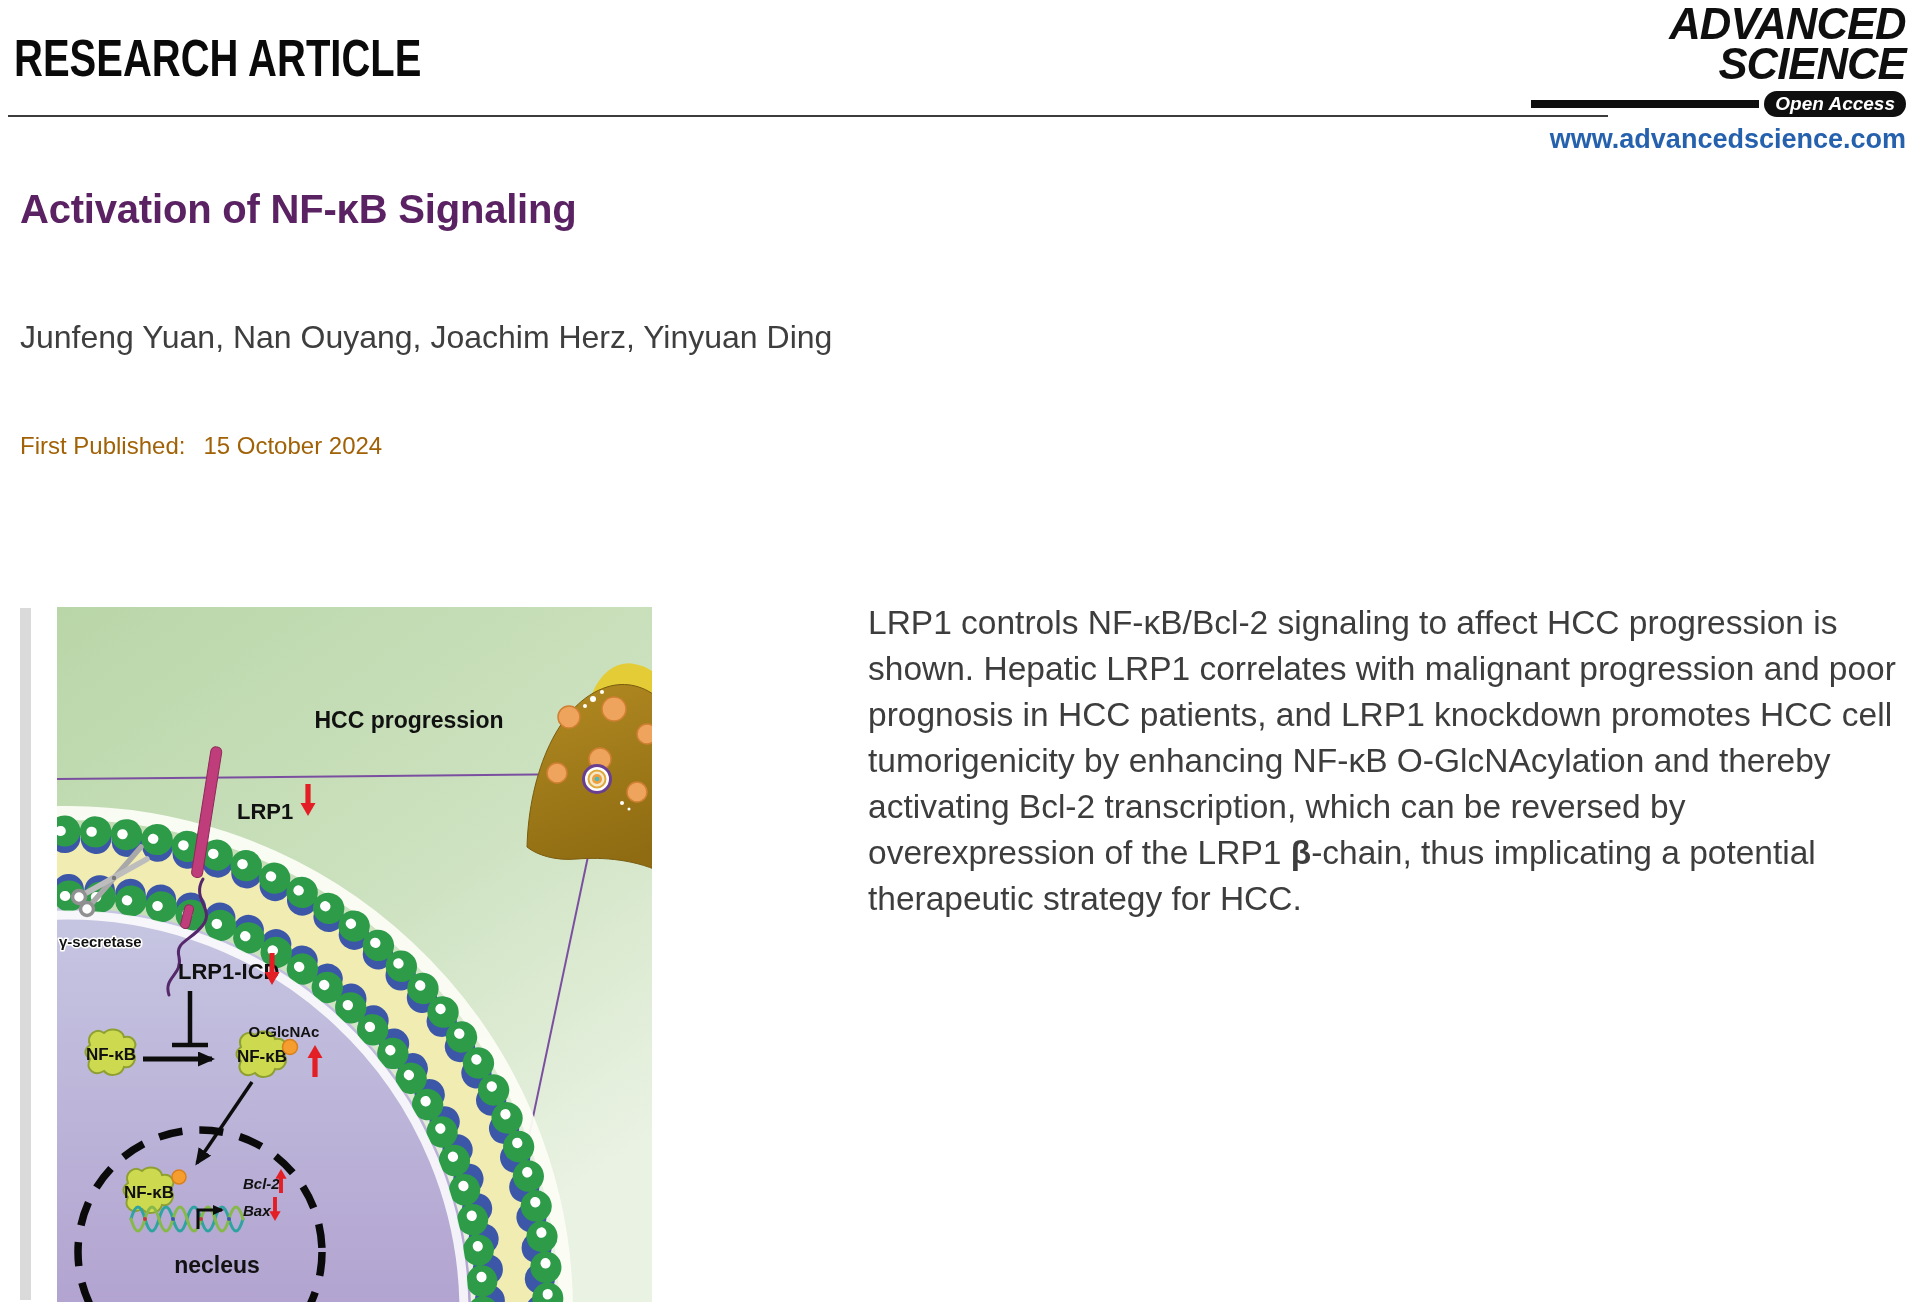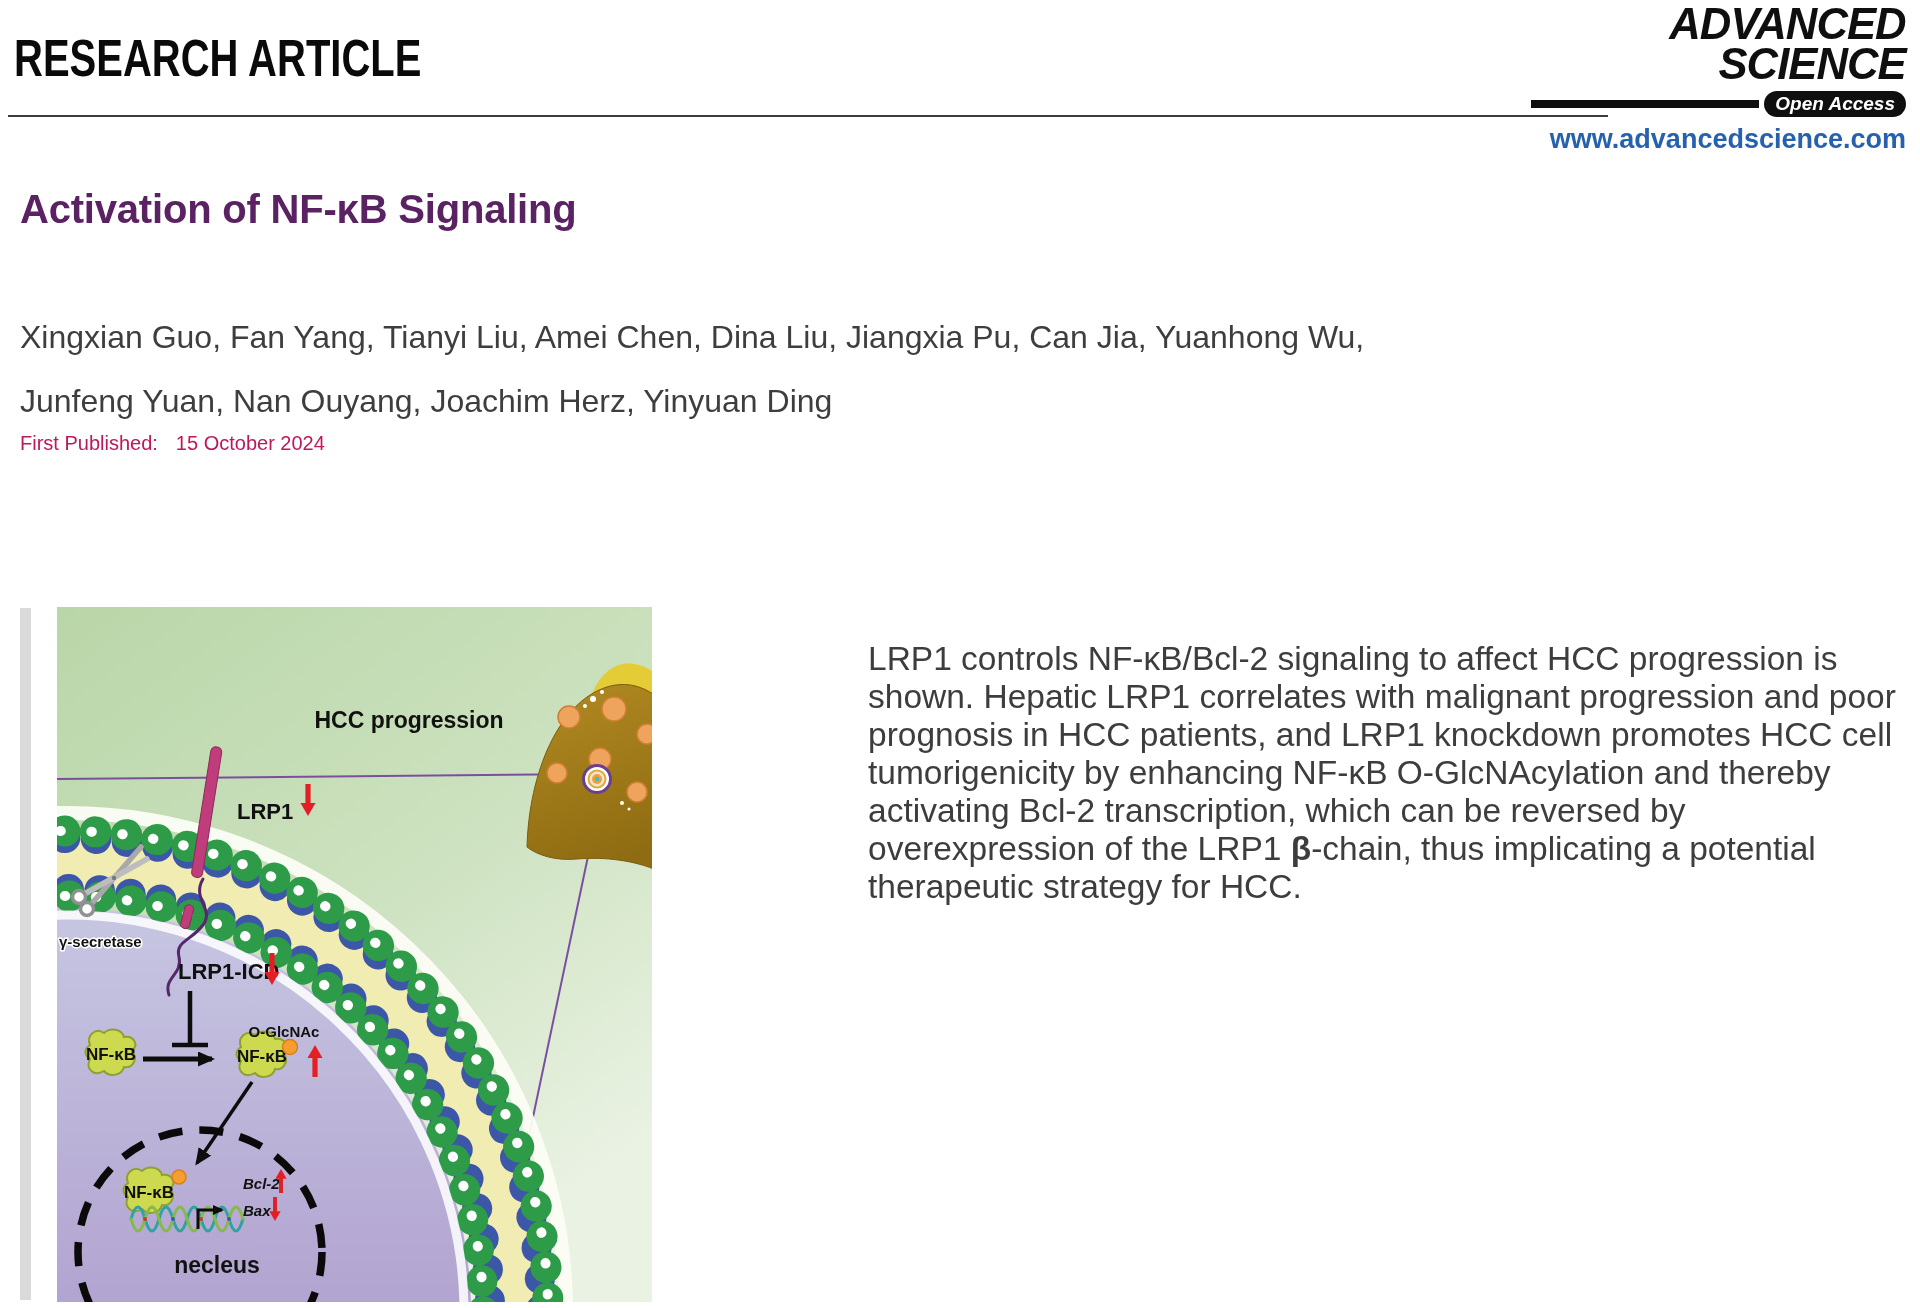--- a/index.html
+++ b/index.html
@@ -33,27 +33,27 @@
   .title{
     position:absolute;left:20px;top:176px;width:1600px;
     color:#5b2263;font-weight:700;font-size:40px;line-height:66px;letter-spacing:-0.2px;
   }
   .authors{
     position:absolute;left:20px;top:305px;width:1600px;
     color:#3e3e3e;font-weight:400;font-size:32px;line-height:64px;
   }
   .published{
     position:absolute;left:20px;top:432px;
-    color:#be185d;font-size:20px;
+    color:#a16207;font-size:24px;
   }
   .published .date{margin-left:18px;}
   
   .abstract{
-    position:absolute;left:868px;top:640px;width:1040px;
-    color:#3d3d3d;font-size:33.5px;line-height:38px;font-weight:400;
+    position:absolute;left:868px;top:600px;width:1040px;
+    color:#3d3d3d;font-size:33.5px;line-height:46px;font-weight:400;
   }
   .abstract b{font-weight:700;}
   
   .fig-sidebar{position:absolute;left:20px;top:608px;width:11px;height:692px;background:#dadada;}
   .figure-wrap{position:absolute;left:57px;top:607px;width:595px;height:623px;}
   .figure-wrap svg{display:block;}
   svg text{font-family:"Liberation Sans",sans-serif;}
   .flabel{font-weight:700;fill:#111111;}
   .flabel-outline{paint-order:stroke;stroke:#ffffff;stroke-width:3px;stroke-linejoin:round;}
   .ital{font-style:italic;}
@@ -72,21 +72,20 @@
     <div class="badge">Open Access</div>
   </div>
 </div>
 <div class="site-url">www.advancedscience.com</div>
 
 <div class="title">
   <div>Activation of NF-κB Signaling</div>
 </div>
 
 <div class="authors">
-  <div>Xingxian Guo, Fan Yang, Tianyi Liu, Amei Chen, Dina Liu, Jiangxia Pu, Can Jia, Yuanhong Wu,</div>
   <div>Junfeng Yuan, Nan Ouyang, Joachim Herz, Yinyuan Ding</div>
 </div>
 
 <div class="published">
   <span>First Published:</span><span class="date">15 October 2024</span>
 </div>
 
 <div class="abstract">
   <span>LRP1 controls NF-κB/Bcl-2 signaling to affect HCC progression is shown. Hepatic LRP1 correlates with malignant progression and poor prognosis in HCC patients, and LRP1 knockdown promotes HCC cell tumorigenicity by enhancing NF-κB O-GlcNAcylation and thereby activating Bcl-2 transcription, which can be reversed by overexpression of the LRP1 </span><b>β</b><span>-chain, thus implicating a potential therapeutic strategy for HCC.</span>
 </div>

